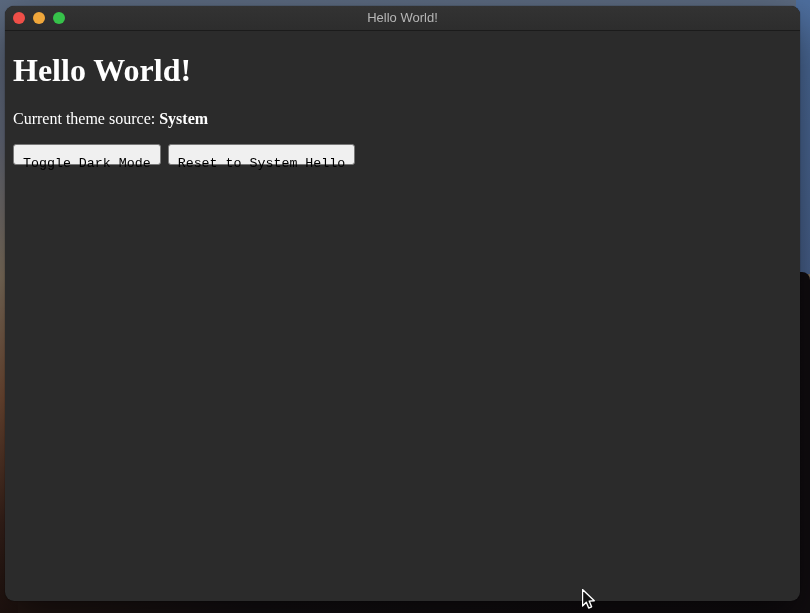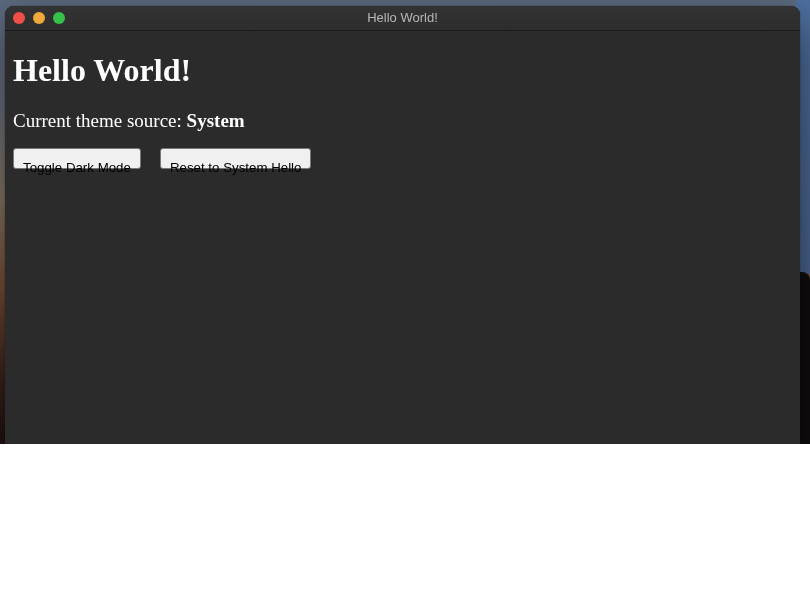--- a/index.html
+++ b/index.html
@@ -6,21 +6,21 @@
     margin: 0;
     padding: 0;
     width: 810px;
     height: 613px;
     overflow: hidden;
     font-family: "Liberation Sans", sans-serif;
   }
   .stage {
     position: relative;
     width: 810px;
-    height: 444px;
+    height: 613px;
     overflow: hidden;
     background: #ef4444;
   }
   
   .desktop {
     position: absolute;
     inset: 0;
     background: linear-gradient(180deg,
       #5b6a80 0%,
       #6a7183 22%,
@@ -96,30 +96,30 @@
     font-family: "Liberation Serif", serif;
   }
   .content h1 {
     margin: 21px 0;
     font-size: 32px;
     font-weight: bold;
     letter-spacing: 0;
   }
   .content p {
     margin: 11px 0 16px 0;
-    font-size: 19px;
+    font-size: 16px;
   }
   .theme-value { font-weight: bold; }
   .btn-row { margin: 0; }
   .btn {
     display: inline-block;
-    margin-right: 19px;
+    margin-right: 7px;
     height: 21px;
     padding: 11px 9px 2px 9px;
-    font-family: Liberation Sans, sans-serif;
+    font-family: Liberation Mono, monospace;
     font-size: 13.3px;
     color: #000000;
     background: #f0f0f0;
     border: 1px solid #787878;
     border-radius: 3px;
     box-sizing: border-box;
     cursor: default;
   }
   
   .cursor {

